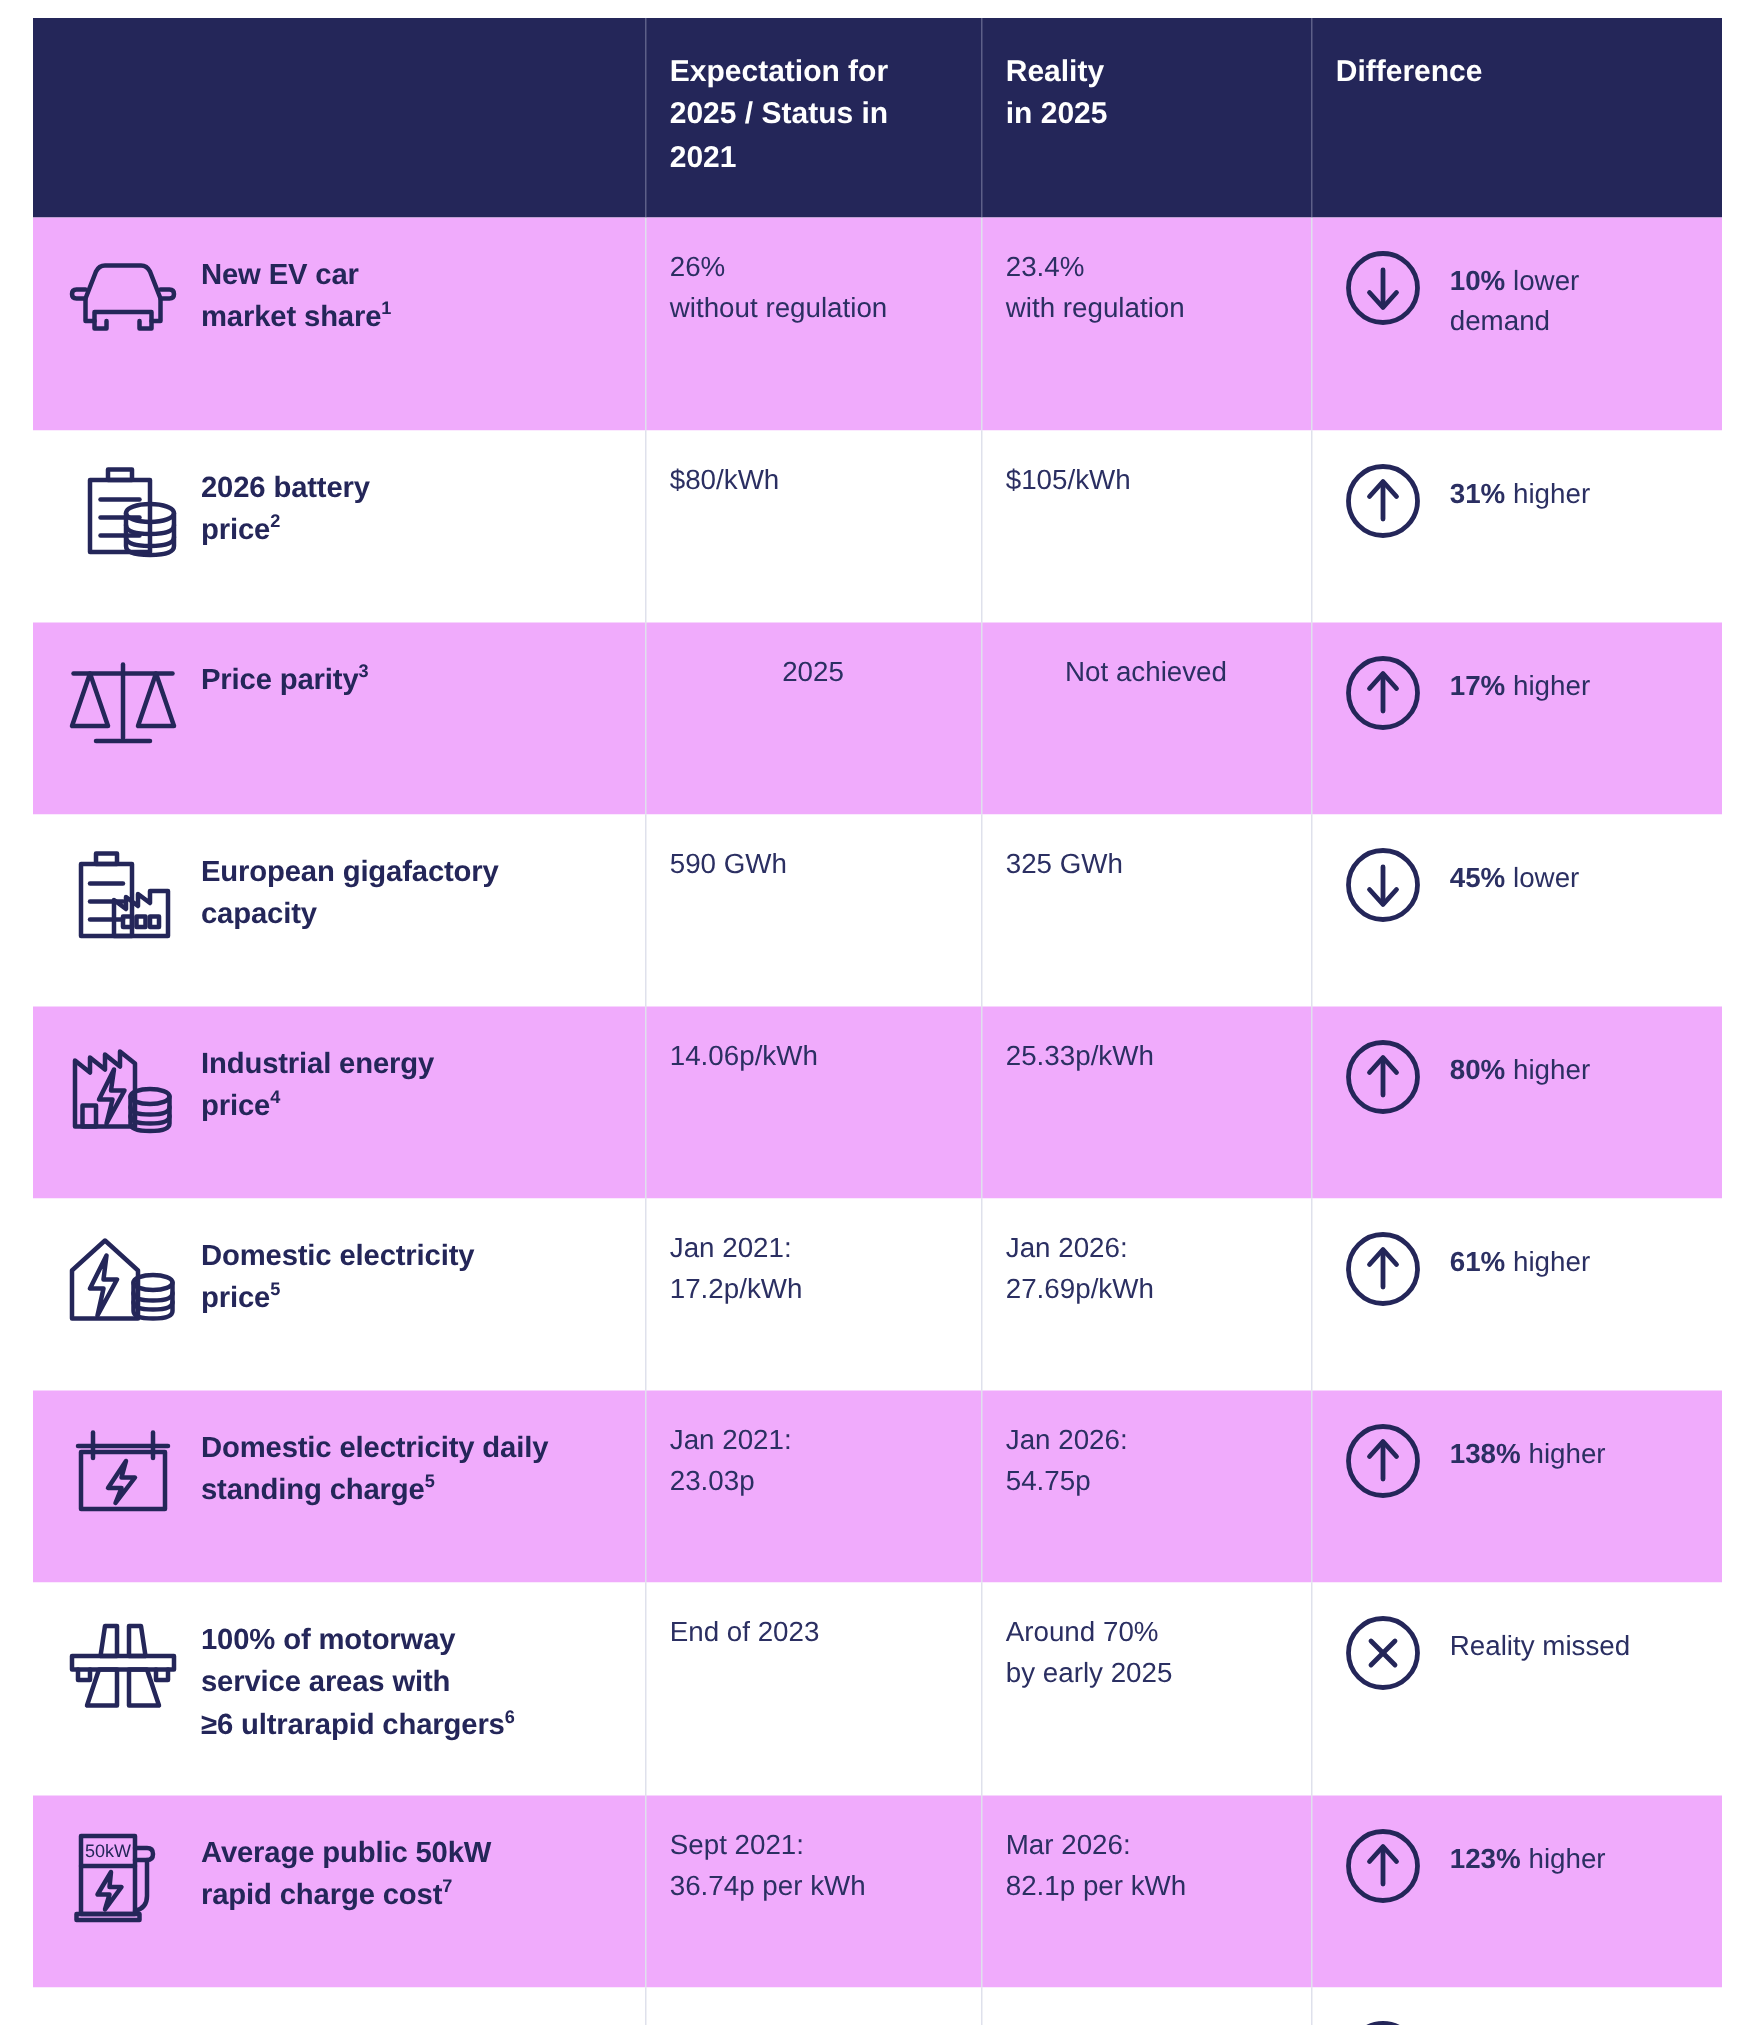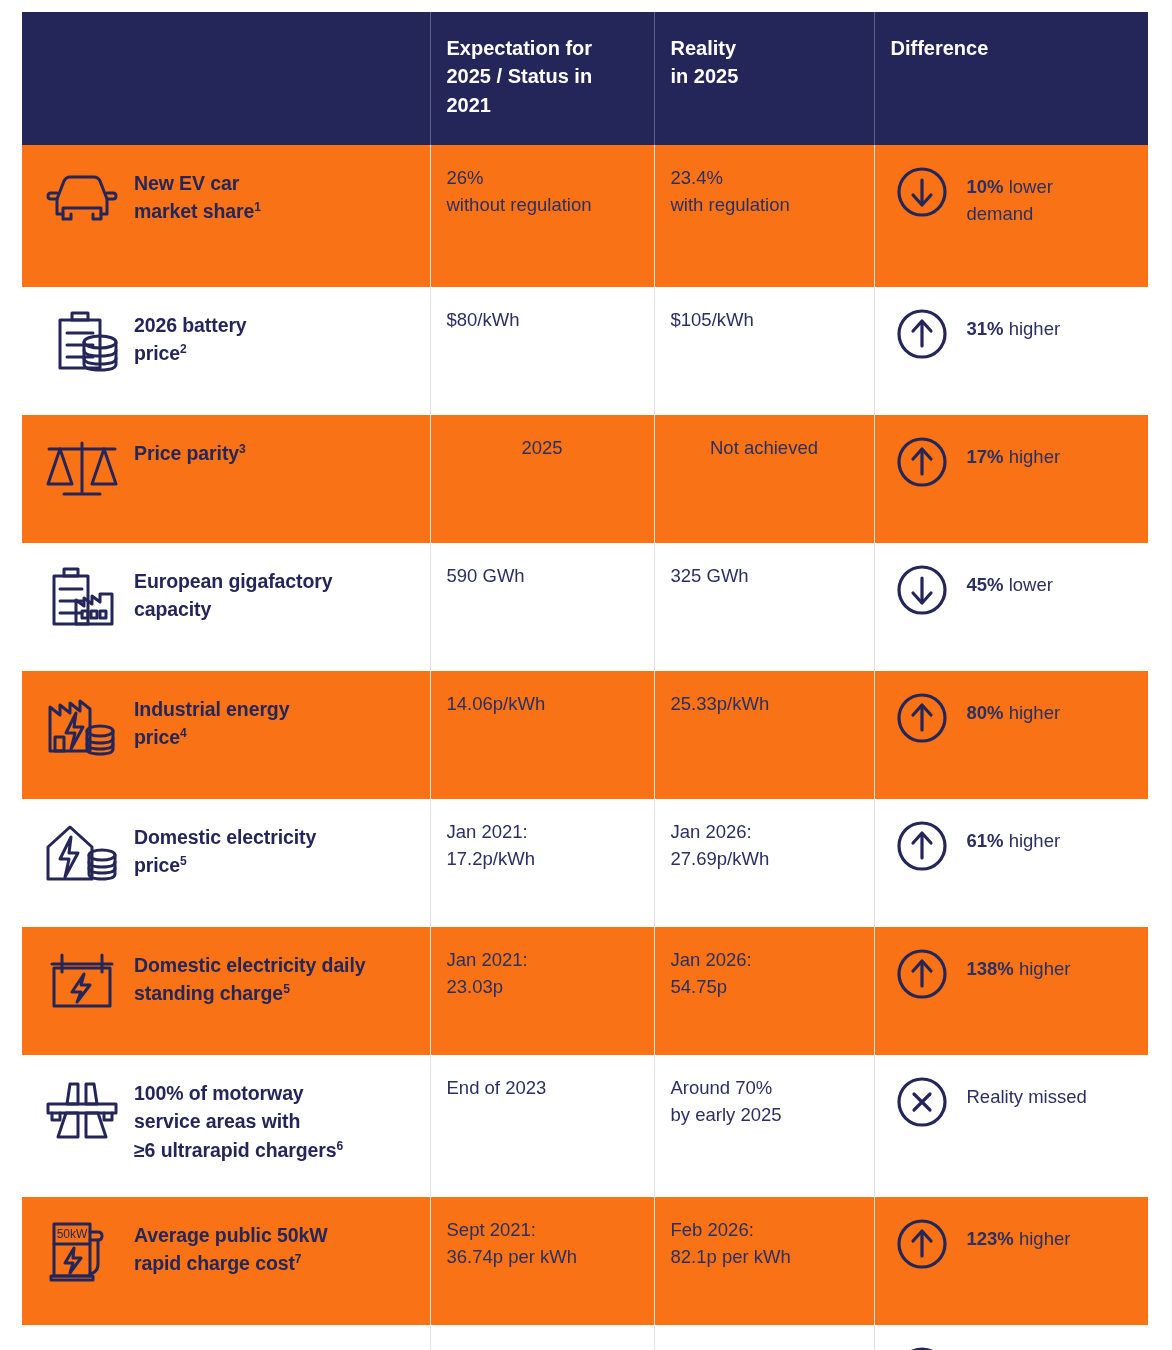--- a/index.html
+++ b/index.html
@@ -40,21 +40,21 @@
     text-align: left;
     vertical-align: top;
     padding: 22px 16px 26px 16px;
     height: 70px;
     box-sizing: border-box;
     border-right: 1px solid #5d5f88;
   }
   thead th.th-item { border-right: 1px solid #5d5f88; }
   thead th.th-diff { border-right: none; margin-left: 47px; }
 
-  tbody tr.alt > td { background: #f97316; }
+  tbody tr.alt > td { background: #f0abfc; }
   tbody tr.plain > td { background: #ffffff; }
 
   tbody td {
     vertical-align: top;
     padding: 20px 16px 22px 16px;
     border-right: 1px solid #dfe1ec;
     font-size: 18.5px;
     line-height: 1.45;
     color: #2b2f62;
   }
@@ -390,21 +390,21 @@
         <rect stroke="#242659" fill="none" stroke-width="3" stroke-linejoin="round" stroke-linecap="round" x="5" y="58" width="42" height="4"></rect>
         <path stroke="#242659" fill="none" stroke-width="3" stroke-linejoin="round" stroke-linecap="round" d="M44 14 L52 14 Q56 14 56 18 Q56 22 52 22 L44 22"></path>
         <path stroke="#242659" fill="none" stroke-width="3" stroke-linejoin="round" stroke-linecap="round" d="M52 22 L52 46 Q52 54 44 56"></path>
       </svg>
               </span>
        <span class="item-label">Average public 50kW<br>rapid charge cost<sup>7</sup></span>
      </div>
           </td>
           <td><span class="val">Sept 2021:
 36.74p per kWh</span></td>
-          <td><span class="val">Feb 2026:
+          <td><span class="val">Mar 2026:
 82.1p per kWh</span></td>
           <td class="c-last">
             <div class="diff-cell">
        <span class="diff-icon"><svg width="54" height="54" viewBox="0 0 54 54">
         <circle cx="27" cy="27" r="23" fill="none" stroke="#242659" stroke-width="3.2"></circle>
         <line x1="27" y1="39" x2="27" y2="15" stroke="#242659" stroke-width="3.2" stroke-linecap="round"></line>
         <path d="M18 24 L27 14 L36 24" fill="none" stroke="#242659" stroke-width="3.2" stroke-linecap="round" stroke-linejoin="round"></path>
       </svg></span>
        <span class="diff-text"><b>123%</b> higher</span>
      </div>

